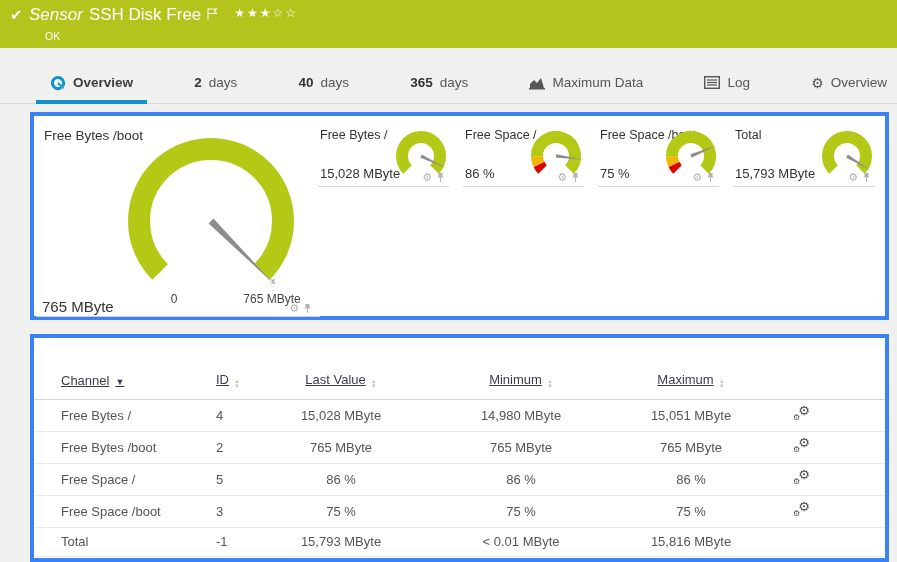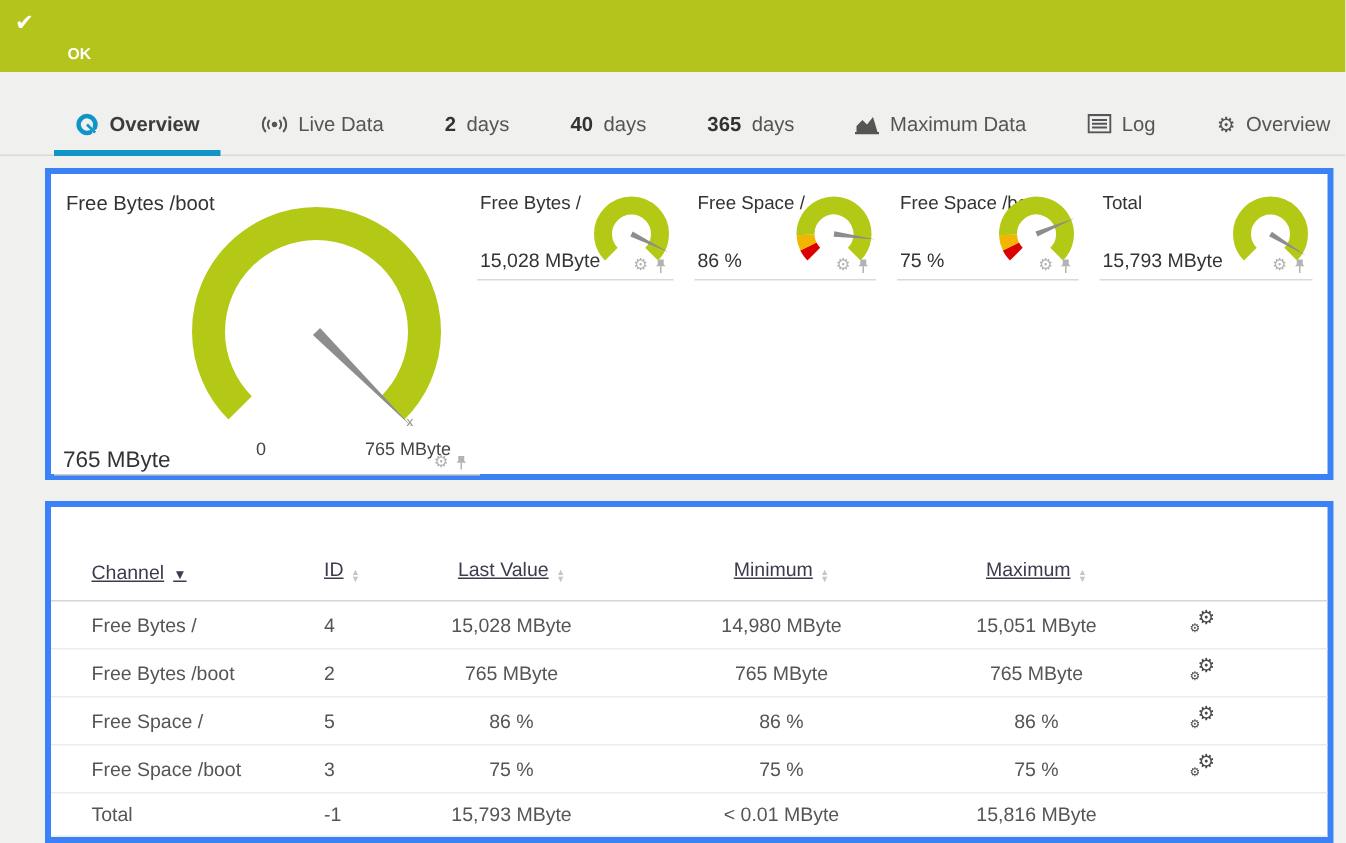--- a/index.html
+++ b/index.html
@@ -7,21 +7,21 @@
   .page{position:relative;width:897px;height:562px;background:#f0f0ef;overflow:hidden;}
 
   
   .app-header{position:absolute;top:0;left:0;right:0;height:48px;background:#b4c41d;color:#fff;}
   .check-icon{position:absolute;left:10px;top:6px;font-size:15px;font-weight:bold;}
   .title-row{position:absolute;left:29px;top:5px;display:flex;align-items:flex-start;gap:6px;white-space:nowrap;}
   .kind{font-style:italic;font-size:17px;}
   .sensor-name{font-size:17px;}
   .flag-icon{margin-top:1px;opacity:.95;}
   .stars{margin-left:10px;margin-top:1px;font-size:12px;letter-spacing:2px;}
-  .status-ok{position:absolute;left:45px;top:30px;font-size:10.5px;font-weight:bold;}
+  .status-ok{position:absolute;left:45px;top:30px;font-size:10.5px;font-weight:normal;}
 
   
   .tabbar{position:absolute;top:62px;left:0;right:0;height:41px;display:flex;justify-content:space-between;align-items:stretch;padding:0 10px 0 50px;border-bottom:1px solid #d9d9d9;}
   .tab{position:relative;display:flex;align-items:center;gap:7px;height:41px;color:#555;font-size:13.5px;cursor:pointer;}
   .tab .tab-icon{display:flex;align-items:center;color:#555;}
   .tab .tab-num{font-weight:bold;color:#333;}
   .tab.active{color:#3c3c3c;font-weight:bold;}
   .tab.active .tab-icon{color:#1194c8;}
   .tab.active::after{content:"";position:absolute;left:-14px;right:-14px;bottom:-1px;height:4px;background:#1194c8;}
   .tab .glyph-gear{font-size:14px;line-height:14px;}
@@ -70,41 +70,42 @@
   .cog-big{position:absolute;right:0;top:-2px;font-size:13px;line-height:13px;}
   .cog-small{position:absolute;left:-1px;bottom:-1px;font-size:8px;line-height:8px;}
 </style>
 </head>
 <body>
 
 <div class="page">
 
   <div class="app-header">
     <span class="check-icon">✔</span>
+    <div class="title-row">
+      <span class="kind">Sensor</span>
+      <span class="sensor-name">SSH Disk Free</span>
+      <span class="flag-icon">
+        <svg width="11" height="12" viewBox="0 0 11 12">
+            <path d="M1 0.5 V11.5 M1 1 H9.5 L7.5 3.25 L9.5 5.5 H1" fill="none" stroke="currentColor" stroke-width="1.1"></path>
+          </svg>
+      </span>
+      <span class="stars" id="stars"><span>★</span><span>★</span><span>★</span><span>☆</span><span>☆</span></span>
+    </div>
     <div class="status-ok">OK</div>
   </div>
 
   <div class="tabbar" id="tabbar">
       <div class="tab active">
         <span class="tab-icon">
           <svg width="16" height="16" viewBox="0 0 16 16">
             <path d="M10.1 13.2 A5.6 5.6 0 1 1 13.2 10.1" fill="none" stroke="currentColor" stroke-width="3" stroke-linecap="round"></path>
             <line x1="8" y1="8" x2="13.4" y2="13.4" stroke="currentColor" stroke-width="1.8"></line>
           </svg>
         </span>
         <span class="tab-label">Overview</span>
-      </div>
-      <div class="tab">
-        <span class="tab-icon">
-          <svg width="18" height="14" viewBox="0 0 18 14">
-            <circle cx="9" cy="7" r="1.8" fill="currentColor"></circle>
-            <path d="M5.8 4 a4.3 4.3 0 0 0 0 6 M3.2 2 a7.3 7.3 0 0 0 0 10 M12.2 4 a4.3 4.3 0 0 1 0 6 M14.8 2 a7.3 7.3 0 0 1 0 10" fill="none" stroke="currentColor" stroke-width="1.3"></path>
-          </svg>
-        </span>
-        <span class="tab-label">Live Data</span>
       </div>
       <div class="tab">
         <span class="tab-num">2</span>
         <span class="tab-label">days</span>
       </div>
       <div class="tab">
         <span class="tab-num">40</span>
         <span class="tab-label">days</span>
       </div>
       <div class="tab">

